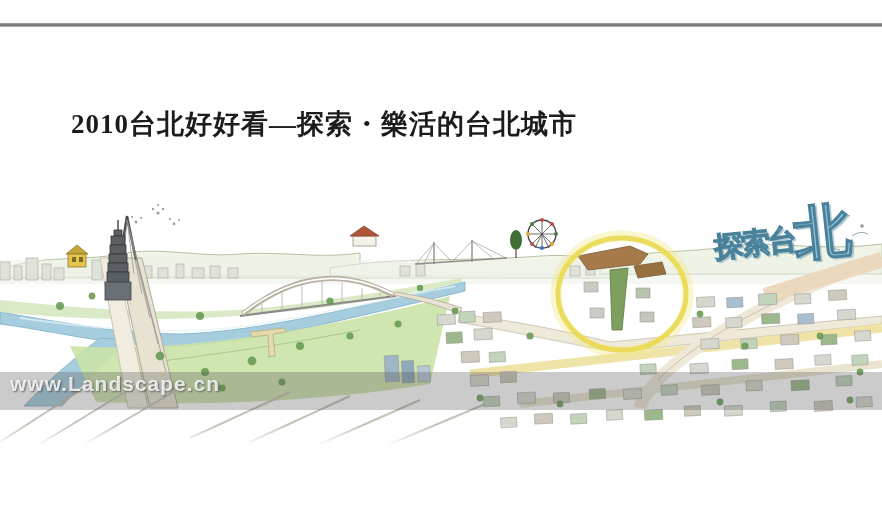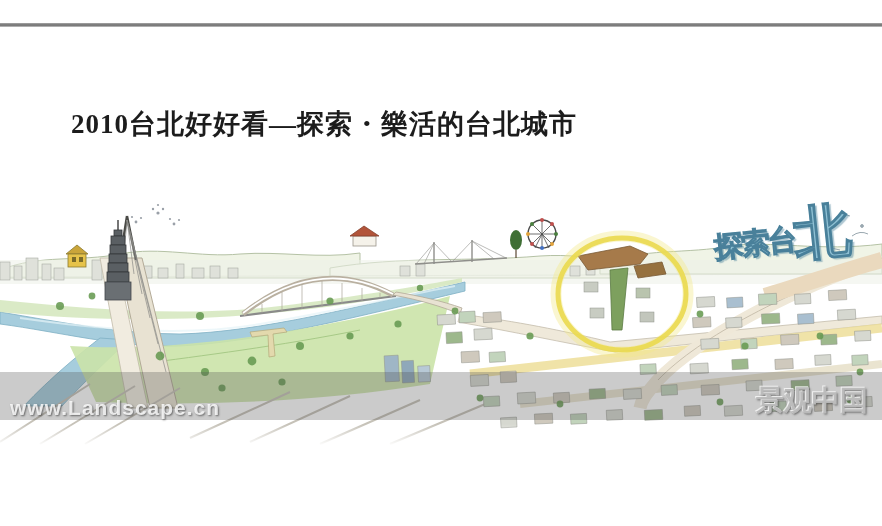--- a/index.html
+++ b/index.html
@@ -11,23 +11,23 @@
          font-family:"Liberation Serif",serif;font-size:27px;font-weight:bold;
          color:#1c1c1c;letter-spacing:1px;white-space:nowrap;}
   .art{position:absolute;left:0;top:196px;width:882px;height:250px;}
   .art svg{position:absolute;left:0;top:0;}
   .art-text{position:absolute;left:714px;top:10px;transform:rotate(-6deg);
             display:flex;align-items:center;font-family:"DejaVu Sans",sans-serif;
             font-weight:bold;color:#8fc0d4;-webkit-text-stroke:1px #49809a;
             text-shadow:2px 2px 1px rgba(73,128,154,.45);}
   .art-text .small{font-size:29px;letter-spacing:-2px;}
   .art-text .big{font-size:58px;margin-left:-1px;margin-top:-8px;}
-  .wm-band{position:absolute;left:0;top:176px;width:882px;height:48px;
+  .wm-band{position:absolute;left:0;top:176px;width:882px;height:38px;
            background:rgba(84,84,84,.30);display:flex;
-           justify-content:space-between;align-items:flex-end;}
+           justify-content:space-between;align-items:flex-start;}
   .wm-left{margin-left:10px;font-size:21px;font-weight:bold;
            color:rgba(255,255,255,.82);letter-spacing:1px;
            text-shadow:1px 1px 2px rgba(50,50,50,.65);}
   .wm-right{margin-right:14px;font-size:28px;font-weight:bold;
             color:rgba(185,185,185,.95);
             text-shadow:-1px -1px 0 rgba(255,255,255,.75),1px 1px 2px rgba(40,40,40,.55);}
 </style>
 </head>
 <body>
 
@@ -315,16 +315,15 @@
       <rect x="0" y="228" width="882" height="22" fill="url(#fadeBottom)"></rect>
     </svg>
 
     <div class="art-text">
       <span class="small">探索台</span>
       <span class="big">北</span>
     </div>
 
     <div class="wm-band">
       <span class="wm-left">www.Landscape.cn</span>
-      <span class="wm-right">景观中国</span>
     </div>
   </div>
 </div>
 
 </body></html>

